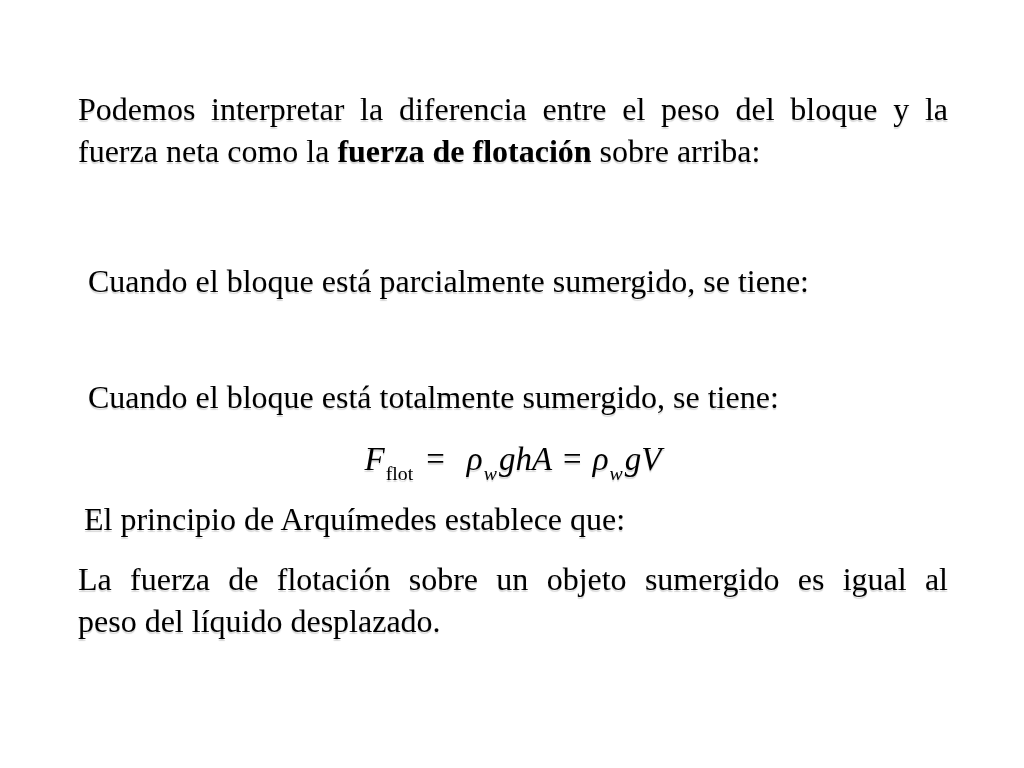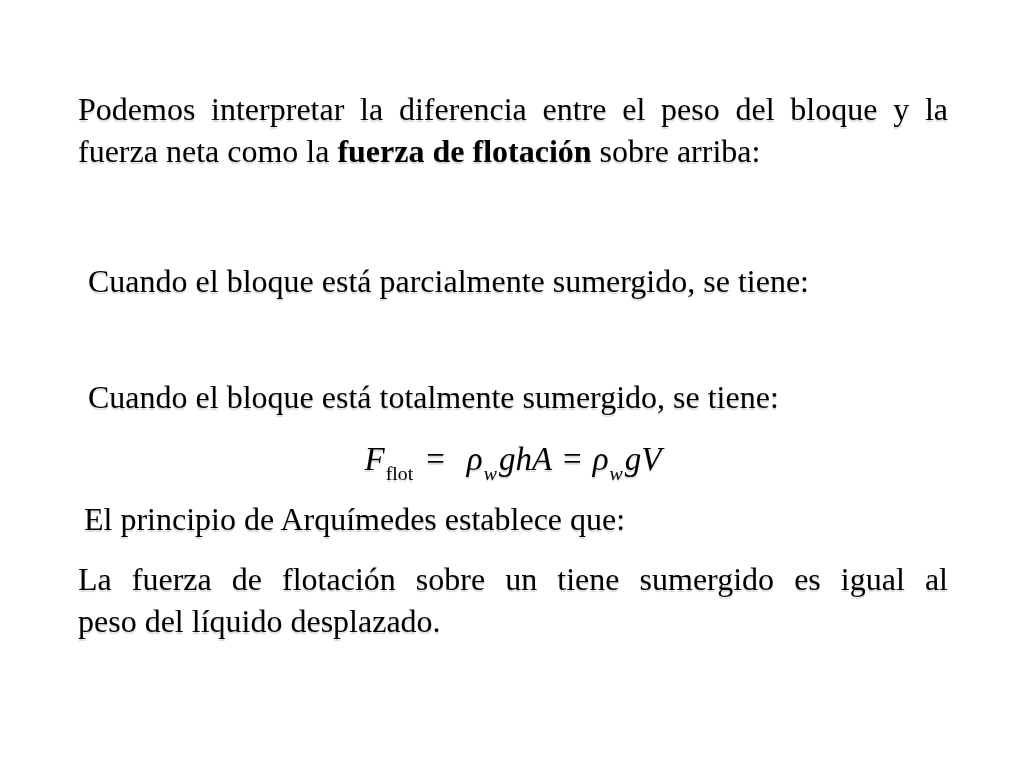--- a/index.html
+++ b/index.html
@@ -81,17 +81,17 @@
   <div id="p-partial" class="blk body-text ind10">Cuando el bloque está parcialmente sumergido, se tiene:</div>
 
 
   <div id="p-total" class="blk body-text ind10">Cuando el bloque está totalmente sumergido, se tiene:</div>
 
   <div id="f-3" class="blk formula"><span class="v">F</span><span class="sb">flot</span><span class="op wide">=</span><span class="v">ρ</span><span class="sbi">w</span><span class="v">ghA</span><span class="op">=</span><span class="v">ρ</span><span class="sbi">w</span><span class="v">gV</span></div>
 
   <div id="p-arch" class="blk body-text ind6">El principio de Arquímedes establece que:</div>
 
   <div id="p-principle" class="blk body-text">
-    <div class="jline">La fuerza de flotación sobre un tiene sumergido es igual al</div>
+    <div class="jline">La fuerza de flotación sobre un objeto sumergido es igual al</div>
     <div>peso del líquido desplazado.</div>
   </div>
 
 </div>
 
 </body></html>

